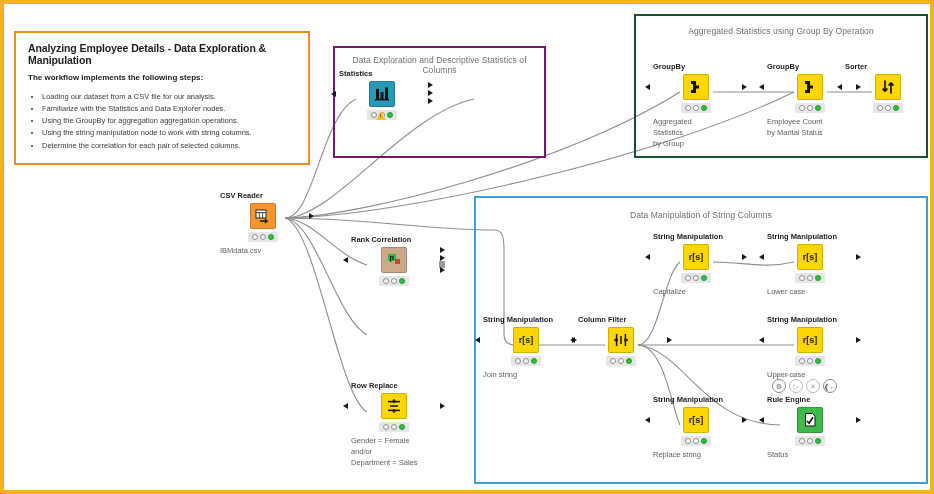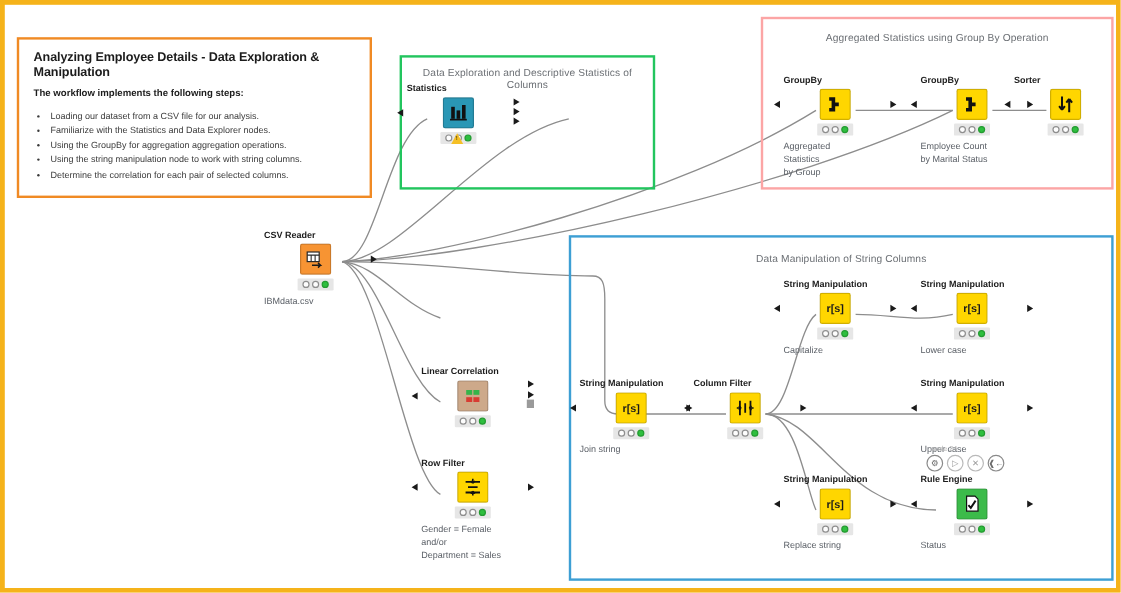--- a/index.html
+++ b/index.html
@@ -27,23 +27,23 @@
   #note-main {
     left: 10px; top: 27px; width: 296px; height: 134px;
     border: 2px solid #f08a24; background: #ffffff;
     padding: 9px 12px 0 12px;
   }
   #note-main h1 { font-size: 10.5px; font-weight: bold; color: #1c1c1c; letter-spacing: -.1px; }
   #note-main h2 { font-size: 8px; font-weight: bold; color: #1c1c1c; margin-top: 7px; }
   #note-main ul { margin: 9px 0 0 14px; }
   #note-main li { font-size: 7.5px; color: #3a3a3a; line-height: 1.62; list-style: disc; }
 
-  #grp-explore { left: 329px; top: 42px; width: 213px; height: 112px; border: 2px solid #22c55e; }
+  #grp-explore { left: 329px; top: 42px; width: 213px; height: 112px; border: 2px solid #701a75; }
   #grp-explore > .gtitle { top: 7px; }
-  #grp-groupby { left: 630px; top: 10px; width: 294px; height: 144px; border: 2px solid #fca5a5; }
+  #grp-groupby { left: 630px; top: 10px; width: 294px; height: 144px; border: 2px solid #14532d; }
   #grp-groupby > .gtitle { top: 10px; }
   #grp-string { left: 470px; top: 192px; width: 454px; height: 288px; border: 2px solid #3d9fd4; }
   #grp-string > .gtitle { top: 12px; }
 
   
   .node { position: absolute; z-index: 3; width: 86px; margin-left: -43px; text-align: left; }
   .node .ntitle {
     font-size: 7.5px; font-weight: bold; color: #1c1c1c;
     line-height: 1.1; margin-bottom: 3px; white-space: nowrap;
   }
@@ -247,47 +247,47 @@
 
     </div>
     <div class="status">
         <i></i>
         <i></i>
         <i class="on"></i>
       </div>
     <div class="ncaption"></div>
   </div>
 
-
-  <div class="node" style="left:390px; top:302px;">
-    <div class="ntitle">Linear Correlation</div>
+  <div class="node" style="left:390px; top:232px;">
+    <div class="ntitle">Rank Correlation</div>
     <div class="nbody">
       <span class="port in"></span>
       <div class="nicon" style="background:#cda98a">
         <svg width="17" height="17" viewBox="0 0 17 17">
-          <rect x="2.5" y="3" width="5" height="4" fill="#35b44a"></rect>
-          <rect x="8.5" y="3" width="5" height="4" fill="#35b44a"></rect>
-          <rect x="2.5" y="9" width="5" height="4" fill="#d83b32"></rect>
-          <rect x="8.5" y="9" width="5" height="4" fill="#d83b32"></rect>
+          <rect x="2" y="2" width="8" height="7" fill="#35b44a"></rect>
+          <text x="3.6" y="8.3" font-size="7.5" font-family="Liberation Sans, sans-serif" font-weight="bold" fill="#111">p</text>
+          <rect x="9" y="7" width="5" height="5" fill="#d83b32"></rect>
         </svg>
       </div>
       <span class="port out" style="top:0px;"></span>
-      <span class="port out" style="top:9px;"></span>
-      <span class="port sq" style="top:16px;"></span>
+      <span class="port out" style="top:8px;"></span>
+      <span class="port sq" style="top:14px;"></span>
+      <span class="port out" style="top:20px;"></span>
     </div>
     <div class="status">
         <i></i>
         <i></i>
         <i class="on"></i>
       </div>
     <div class="ncaption"></div>
   </div>
 
+
   <div class="node" style="left:390px; top:378px;">
-    <div class="ntitle">Row Filter</div>
+    <div class="ntitle">Row Replace</div>
     <div class="nbody">
       <span class="port in"></span>
       <div class="nicon" style="background:#ffd600">
         <svg width="16" height="16" viewBox="0 0 16 16">
           <line x1="2" y1="3.6" x2="14" y2="3.6" stroke="#111" stroke-width="1.5"></line>
           <line x1="2" y1="12.4" x2="14" y2="12.4" stroke="#111" stroke-width="1.5"></line>
           <line x1="4" y1="8" x2="12" y2="8" stroke="#111" stroke-width="1.5"></line>
           <path d="M8 1 v3.6 M8 4.6 l-1.8 -1.8 M8 4.6 l1.8 -1.8" stroke="#111" stroke-width="1.3" fill="none"></path>
           <path d="M8 15 v-3.6 M8 11.4 l-1.8 1.8 M8 11.4 l1.8 1.8" stroke="#111" stroke-width="1.3" fill="none"></path>
         </svg>

